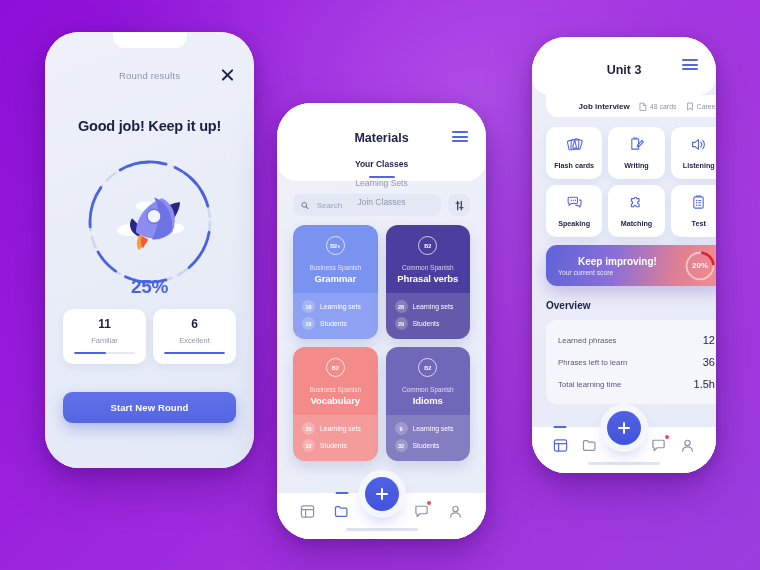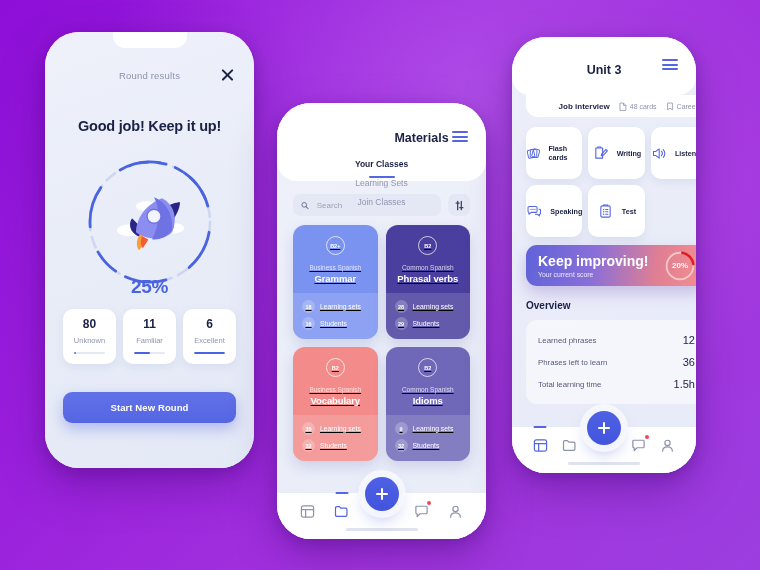--- a/index.html
+++ b/index.html
@@ -16,21 +16,21 @@
   }
 
   
   .phone{
     position:absolute;border-radius:34px;overflow:hidden;
     background:#ffffff;
     box-shadow:0 18px 44px rgba(60,0,110,.34), 0 4px 14px rgba(50,0,90,.22);
   }
   #phone1{left:45px;top:32px;width:209px;height:436px;}
   #phone2{left:277px;top:103px;width:209px;height:436px;}
-  #phone3{left:512px;top:37px;width:184px;height:436px;}
+  #phone3{left:532px;top:37px;width:184px;height:436px;}
 
   .notch{
     position:absolute;left:50%;top:0;transform:translateX(-50%);
     width:74px;height:16px;background:#ffffff;border-radius:0 0 12px 12px;z-index:6;
   }
   .homebar{
     position:absolute;left:50%;bottom:8px;transform:translateX(-50%);
     width:72px;height:3.5px;border-radius:3px;background:#dfe3ef;z-index:6;
   }
 
@@ -84,21 +84,21 @@
   }
 
   
   .p2-body{position:absolute;inset:0;background:linear-gradient(170deg,#eef1fa 0%,#e9edf8 100%);}
   .p2-sheet{
     position:absolute;left:0;top:0;width:100%;height:78px;background:#fff;
     border-radius:0 0 20px 20px;z-index:3;
   }
   .p2-title{
     position:absolute;left:0;top:28px;width:100%;text-align:center;
-    font-size:12.5px;font-weight:bold;color:#1b2144;z-index:4;padding-left:40px;
+    font-size:12.5px;font-weight:bold;color:#1b2144;z-index:4;
   }
   .burger{position:absolute;right:18px;top:28px;width:16px;height:11px;z-index:4;cursor:pointer;}
   .burger i{position:absolute;left:0;width:100%;height:2px;border-radius:2px;background:#5566e2;}
   .burger i:nth-child(1){top:0;}
   .burger i:nth-child(2){top:4.5px;}
   .burger i:nth-child(3){top:9px;}
 
   .tabs{position:absolute;left:0;top:56px;width:100%;display:flex;z-index:4;padding:0 14px;box-sizing:border-box;flex-direction:column;}
   .tab{flex:1;text-align:center;font-size:8.5px;color:#9096af;cursor:pointer;position:relative;padding-bottom:9px;}
   .tab.active{color:#1b2144;font-weight:bold;}
@@ -115,21 +115,21 @@
   .search input{
     border:0;background:transparent;outline:none;font-family:inherit;font-size:8px;
     color:#6c7392;width:100%;
   }
   .search input::placeholder{color:#9ba1bb;}
   .filter-btn{
     width:22px;height:22px;border-radius:7px;background:#e4e8f4;
     display:flex;align-items:center;justify-content:center;cursor:pointer;
   }
 
-  .cards{position:absolute;left:16px;top:122px;width:177px;display:flex;flex-wrap:wrap;gap:8px;text-decoration:underline;}
+  .cards{position:absolute;left:16px;top:122px;width:177px;display:flex;flex-wrap:wrap;gap:8px;}
   .ccard{width:84.5px;border-radius:12px;overflow:hidden;box-shadow:0 6px 14px rgba(70,80,160,.18);}
   .ccard-top{padding:11px 9px 9px;text-align:center;}
   .lvl{
     width:17px;height:17px;border-radius:50%;border:1.2px solid rgba(255,255,255,.72);
     margin:0 auto 9px;display:flex;align-items:center;justify-content:center;
     font-size:5.5px;font-weight:bold;color:#fff;
   }
   .c-sub{font-size:6.5px;color:rgba(255,255,255,.76);margin-bottom:2px;}
   .c-name{font-size:9.5px;font-weight:bold;color:#fff;letter-spacing:-.1px;}
   .ccard-bot{padding:7px 9px 9px;background:rgba(255,255,255,.14);}
@@ -149,32 +149,32 @@
     position:absolute;left:14px;top:58px;width:181px;height:22px;background:#fff;
     border-radius:0 0 12px 12px;display:flex;align-items:center;padding:0 9px;
     box-sizing:border-box;z-index:4;
   }
   .p3-sub-name{font-size:8px;font-weight:bold;color:#1b2144;flex:1;text-align:right;}
   .meta{display:flex;align-items:center;gap:3px;font-size:7px;color:#8d93ab;margin-left:9px;}
 
   .grid{position:absolute;left:14px;top:90px;width:181px;display:flex;flex-wrap:wrap;gap:6px;}
   .tile{
     width:56.3px;height:52px;border-radius:10px;background:#ffffff;
-    display:flex;flex-direction:row;align-items:center;justify-content:center;gap:8px;
+    display:flex;flex-direction:column;align-items:center;justify-content:center;gap:8px;
     box-shadow:0 4px 10px rgba(90,104,170,.10);cursor:pointer;
   }
   .tile-l{font-size:7.2px;font-weight:bold;color:#1b2144;}
 
   .banner{
     position:absolute;left:14px;top:208px;width:181px;height:41px;border-radius:11px;
     background:linear-gradient(100deg,#5f63d8 0%,#8a6fd8 38%,#e07f93 72%,#f5908f 100%);
     display:flex;align-items:center;padding:0 12px;box-sizing:border-box;
     box-shadow:0 7px 16px rgba(120,80,190,.30);
   }
-  .banner-t{font-size:14px;font-weight:bold;color:#fff;}
+  .banner-t{font-size:10px;font-weight:bold;color:#fff;margin-left:20px;}
   .banner-s{font-size:6.8px;color:rgba(255,255,255,.85);margin-top:2px;}
   .banner-ring{position:absolute;right:11px;top:50%;transform:translateY(-50%);width:32px;height:32px;}
   .banner-pct{
     position:absolute;left:0;top:0;width:32px;height:32px;display:flex;align-items:center;
     justify-content:center;font-size:8px;font-weight:bold;color:#fff;
   }
 
   .ov-title{position:absolute;left:14px;top:263px;font-size:10px;font-weight:bold;color:#1b2144;}
   .ov-card{
     position:absolute;left:14px;top:283px;width:181px;border-radius:11px;
@@ -244,27 +244,20 @@
         <circle cx="42" cy="32" r="7" fill="none" stroke="#6f72e3" stroke-width="1.4"></circle>
         <path d="M28 50 C24 56 24 62 27 66 C30 62 34 60 36 56 Z" fill="#f9a03c"></path>
         <path d="M30 52 C28 57 29 62 31 64 C33 60 35 58 36 55 Z" fill="#f55b35"></path>
       </svg>
     </div>
 
     <div class="pct">25%</div>
 
     <div class="stats">
       <div class="stat">
-        <div class="stat-n">80</div>
-        <div class="stat-l">Unknown</div>
-        <div class="stat-bar">
-            <i style="width:6%"></i>
-          </div>
-      </div>
-      <div class="stat">
         <div class="stat-n">11</div>
         <div class="stat-l">Familiar</div>
         <div class="stat-bar">
             <i style="width:52%"></i>
           </div>
       </div>
       <div class="stat">
         <div class="stat-n">6</div>
         <div class="stat-l">Excellent</div>
         <div class="stat-bar">
@@ -475,20 +468,26 @@
       </div>
       <div class="tile">
         <svg width="17" height="17" viewBox="0 0 20 20">
           <path d="M2.5 5.2a1.3 1.3 0 0 1 1.3-1.3h8.4a1.3 1.3 0 0 1 1.3 1.3v4.6a1.3 1.3 0 0 1-1.3 1.3H6.4L3.6 13.4V11.1h-.1a1.3 1.3 0 0 1-1-1.3z" fill="none" stroke="#5566e2" stroke-width="1.3" stroke-linejoin="round"></path>
           <path d="M15.5 7.2h1.2a1 1 0 0 1 1 1v4.2a1 1 0 0 1-1 1h-.3v2l-2.4-2h-3" fill="none" stroke="#5566e2" stroke-width="1.3" stroke-linejoin="round"></path>
           <circle cx="6.2" cy="7.4" r=".8" fill="#5566e2"></circle>
           <circle cx="8.6" cy="7.4" r=".8" fill="#5566e2"></circle>
           <circle cx="11" cy="7.4" r=".8" fill="#5566e2"></circle>
         </svg>
         <div class="tile-l">Speaking</div>
+      </div>
+      <div class="tile">
+        <svg width="17" height="17" viewBox="0 0 20 20">
+          <path d="M4 5.5h3.2a1.6 1.6 0 1 1 3.2 0H13v3.2a1.6 1.6 0 1 0 0 3.2V15H9.8a1.6 1.6 0 1 0-3.2 0H4v-3.2a1.6 1.6 0 1 0 0-3.2z" fill="none" stroke="#5566e2" stroke-width="1.3" stroke-linejoin="round"></path>
+        </svg>
+        <div class="tile-l">Matching</div>
       </div>
       <div class="tile">
         <svg width="17" height="17" viewBox="0 0 20 20">
           <rect x="4.5" y="3.4" width="11" height="13.2" rx="1.6" fill="none" stroke="#5566e2" stroke-width="1.3"></rect>
           <path d="M7.6 3.4V2.3h4.8v1.1" fill="none" stroke="#5566e2" stroke-width="1.3"></path>
           <circle cx="7.8" cy="7.6" r=".9" fill="#5566e2"></circle>
           <circle cx="7.8" cy="10.4" r=".9" fill="#5566e2"></circle>
           <circle cx="7.8" cy="13.2" r=".9" fill="#5566e2"></circle>
           <line x1="10.2" y1="7.6" x2="12.8" y2="7.6" stroke="#5566e2" stroke-width="1.2" stroke-linecap="round"></line>
           <line x1="10.2" y1="10.4" x2="12.8" y2="10.4" stroke="#5566e2" stroke-width="1.2" stroke-linecap="round"></line>

